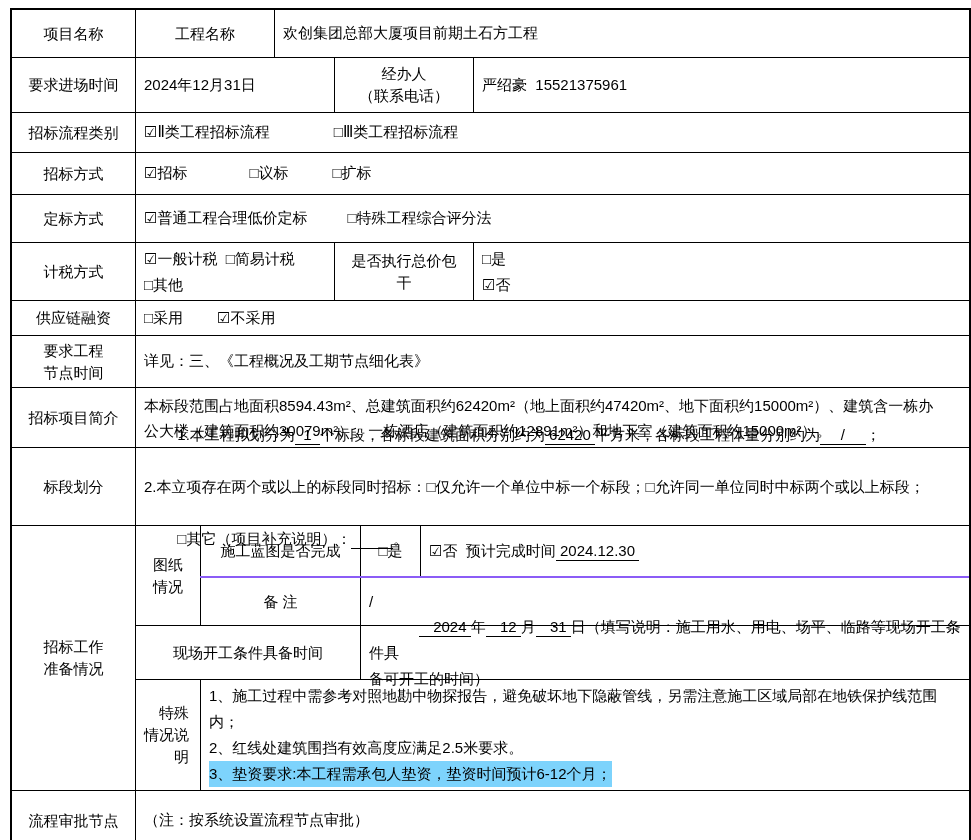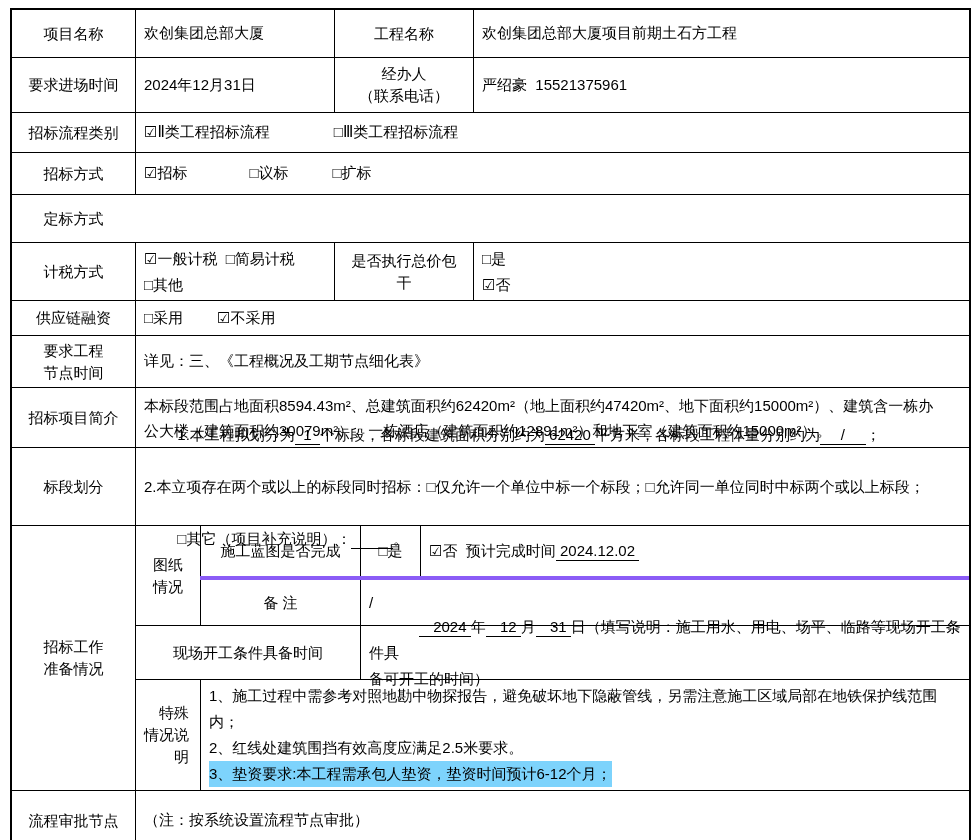--- a/index.html
+++ b/index.html
@@ -26,21 +26,20 @@
   .w65 { width:65px;text-align:right; } .w160 { width:160px; } .w60 { width:60px; }
   .grow { flex:1; }
 </style>
 </head>
 <body>
 
 <div class="table">
 
   <div class="row first" style="height:47px">
     <div class="cell lab w123 nbl">项目名称</div>
-    <div class="cell val w199">欢创集团总部大厦</div>
     <div class="cell lab w139">工程名称</div>
     <div class="cell val w496">欢创集团总部大厦项目前期土石方工程</div>
   </div>
 
   <div class="row" style="height:55px">
     <div class="cell lab w123 nbl">要求进场时间</div>
     <div class="cell val w199">2024年12月31日</div>
     <div class="cell lab w139">经办人
 （联系电话）</div>
     <div class="cell val w496">严绍豪  15521375961</div>
@@ -58,20 +57,24 @@
     <div class="cell lab w123 nbl">招标方式</div>
     <div class="cell val grow">
       <span>☑招标</span>
       <span style="margin-left:62px">□议标</span>
       <span style="margin-left:44px">□扩标</span>
     </div>
   </div>
 
   <div class="row" style="height:48px">
     <div class="cell lab w123 nbl">定标方式</div>
+    <div class="cell val grow">
+      <span>☑普通工程合理低价定标</span>
+      <span style="margin-left:40px">□特殊工程综合评分法</span>
+    </div>
   </div>
 
   <div class="row" style="height:58px">
     <div class="cell lab w123 nbl">计税方式</div>
     <div class="cell val colv w199">
       <div class="line">☑一般计税  □简易计税</div>
       <div class="line">□其他</div>
     </div>
     <div class="cell lab w139">是否执行总价包
 干</div>
@@ -120,24 +123,24 @@
     <div class="grow" style="display:flex;flex-direction:column">
 
       <div style="display:flex;height:99px">
         <div class="cell lab w65">图纸
 情况</div>
         <div class="grow" style="display:flex;flex-direction:column">
           <div style="display:flex;height:50px">
             <div class="cell lab w160">施工蓝图是否完成</div>
             <div class="cell lab w60">□是</div>
             <div class="cell val grow">
-              <span>☑否  预计完成时间</span><span class="u"> 2024.12.02 </span>
+              <span>☑否  预计完成时间</span><span class="u"> 2024.12.30 </span>
             </div>
           </div>
-          <div style="display:flex;height:49px;border-top:4px solid #8b5cf6">
+          <div style="display:flex;height:49px;border-top:2px solid #8b5cf6">
             <div class="cell lab w160">备  注</div>
             <div class="cell val grow">/</div>
           </div>
         </div>
       </div>
 
       <div style="display:flex;height:54px;border-top:1px solid #000">
         <div class="cell lab" style="width:225px">现场开工条件具备时间</div>
         <div class="cell val grow">
           <div class="p" style="text-indent:10px">

